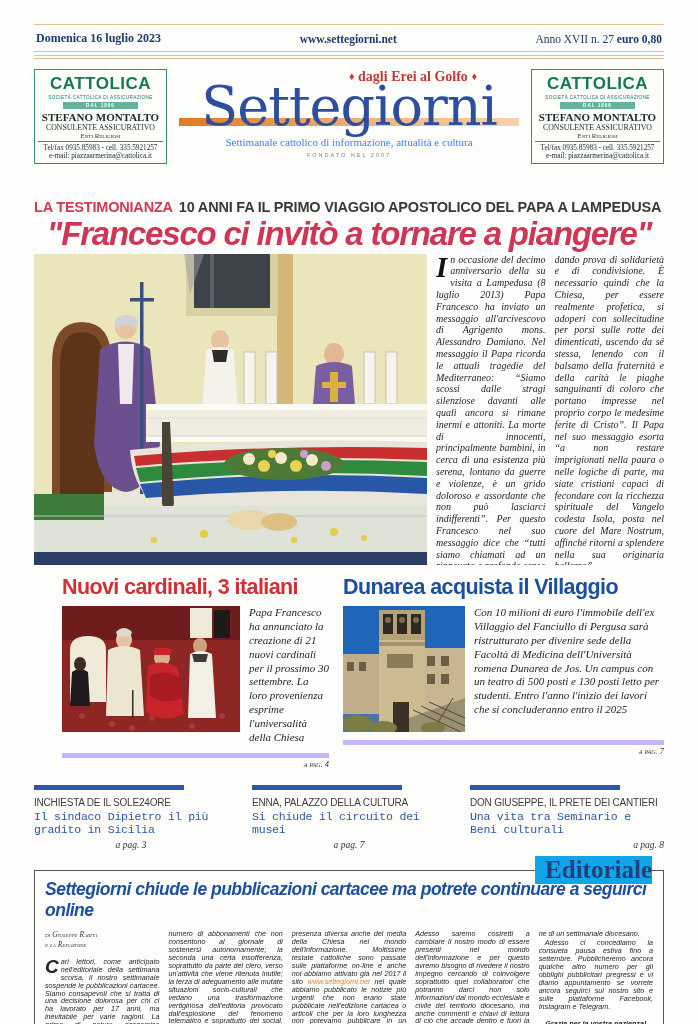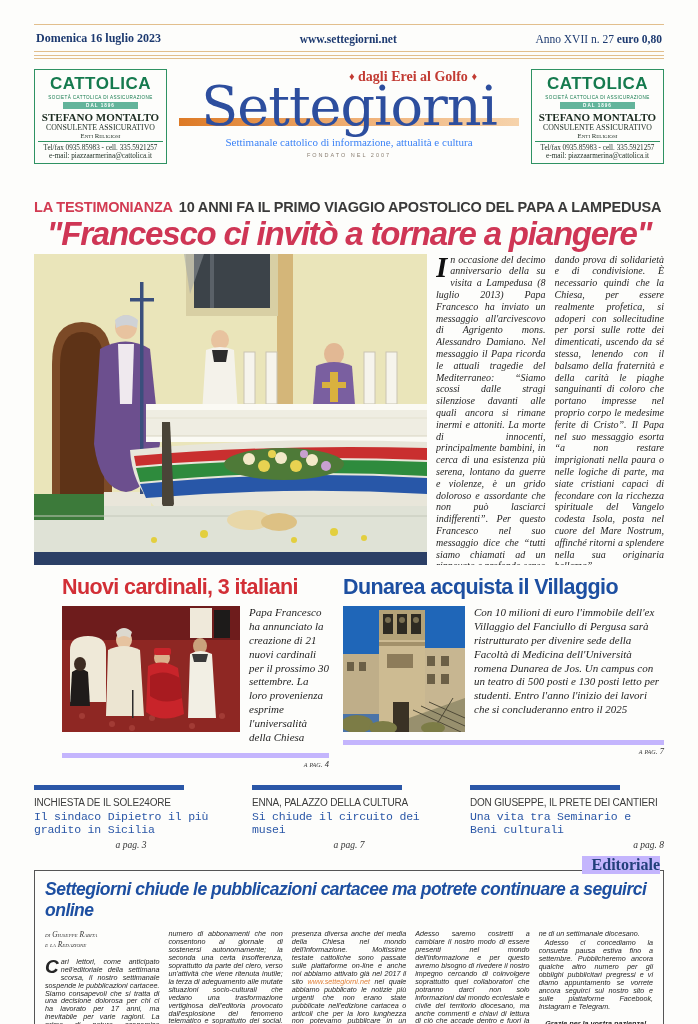--- a/index.html
+++ b/index.html
@@ -81,22 +81,22 @@
   .teaser { flex:1; }
   .tbar { width:150px; height:5px; background:#2b57a7; margin-bottom:7px; }
   .tkick { font-family:"Liberation Sans",sans-serif; font-size:10px; letter-spacing:-0.2px; color:#3c3c3c; }
   .ttitle { font-family:Liberation Mono, monospace; font-size:11.5px; letter-spacing:-0.2px; color:#2b57a7; margin-top:2px; }
   .tpage { font-style:italic; font-size:9.5px; color:#333; text-align:center; margin-top:4px; }
   .teaser:last-child .tpage { text-align:right; }
 
   
   .edwrap { position:relative; margin-top:20px; }
   .edlabel {
-    position:absolute; right:4px; top:-14px; background:#c4b5fd; padding-left:10px;
-    font-family:"Liberation Serif",serif; font-weight:bold; font-size:16px; color:#223f7a;
+    position:absolute; right:12px; top:-14px; background:#0ea5e9; padding-left:10px;
+    font-family:"Liberation Serif",serif; font-weight:bold; font-size:25px; color:#223f7a;
   }
   .edbox { border:1px solid #555; padding:8px 10px 10px 10px; }
   .edtitle { font-family:"Liberation Sans",sans-serif; font-weight:bold; font-style:italic; color:#1d4fa1; font-size:17.5px; letter-spacing:-0.5px; margin-bottom:9px; }
   .edcols { display:flex; gap:9px; font-family:"Liberation Sans",sans-serif; font-style:italic; font-size:7.2px; line-height:1.1; text-align:justify; color:#262626; }
   .edcol { flex:1; }
   .edbyline { font-family:"Liberation Serif",serif; font-variant:small-caps; font-size:7.5px; color:#333; margin-bottom:8px; line-height:1.3; }
   .eddrop { float:left; font-size:19px; line-height:0.8; font-weight:bold; padding:1px 2px 0 0; }
   .edp2 { text-indent:6px; margin-top:1px; }
   .edlink { color:#e0813a; }
   .thanks { font-weight:bold; text-align:center; margin-top:9px;text-decoration:underline; }

